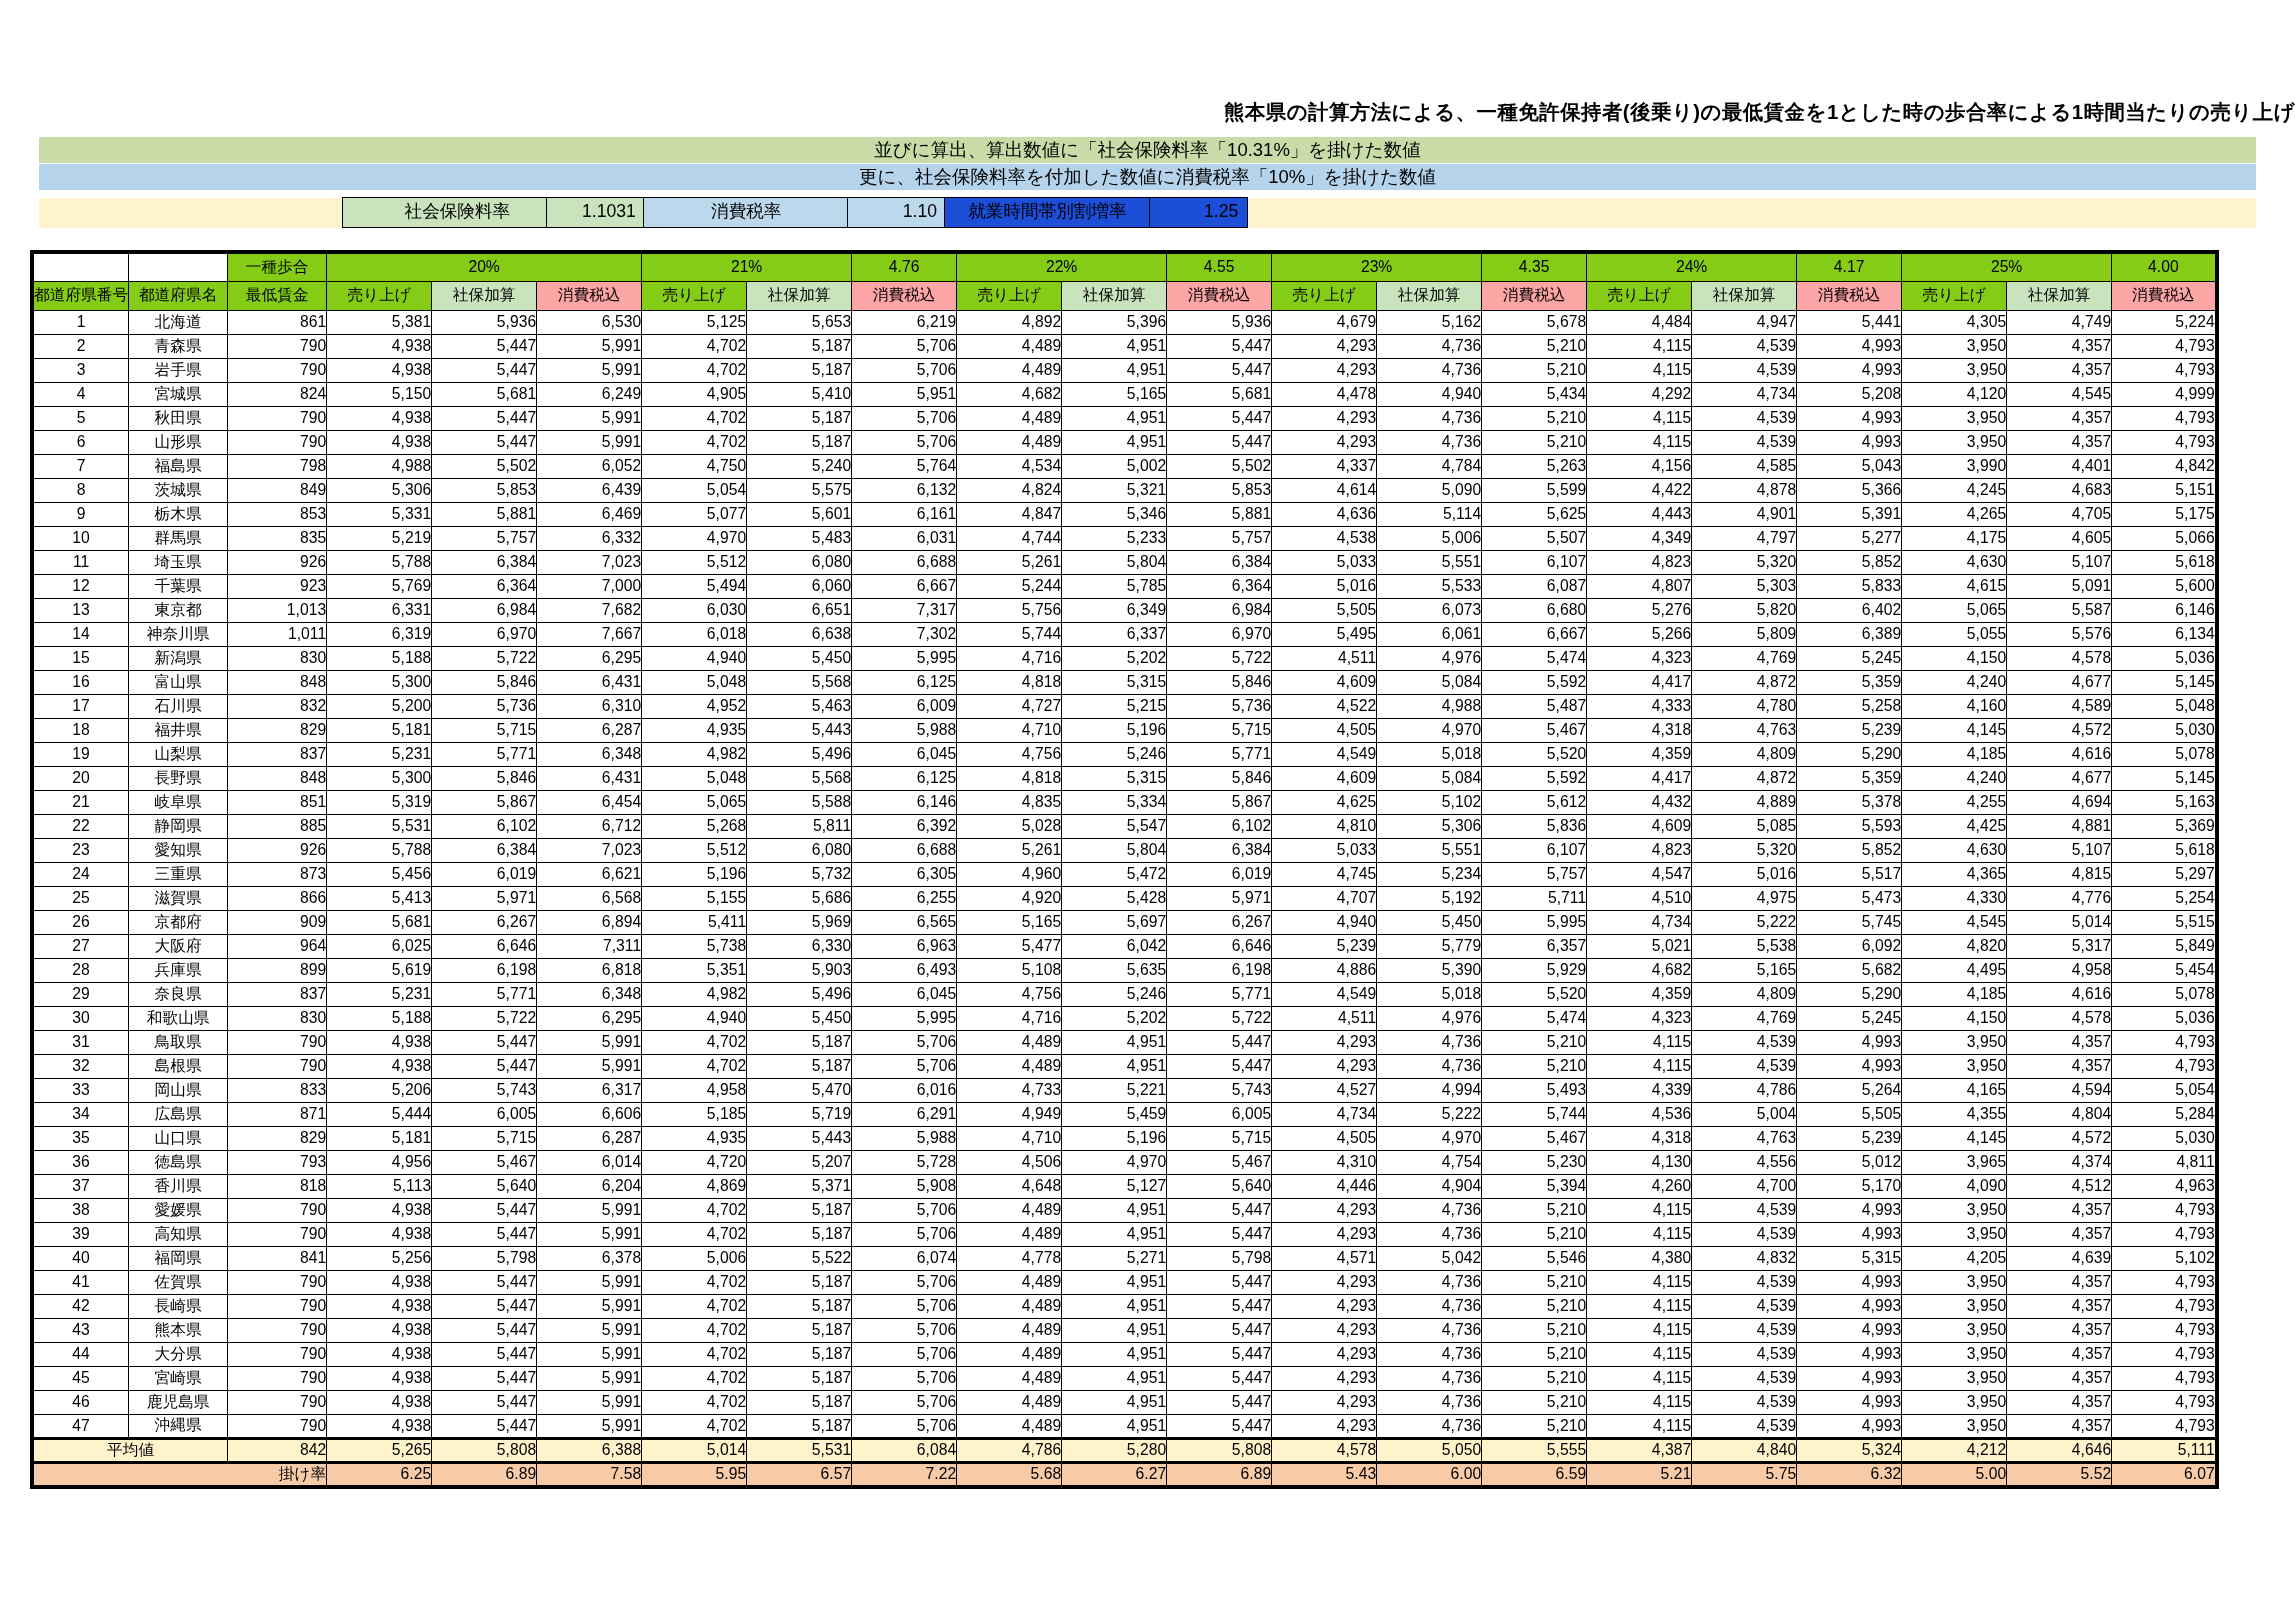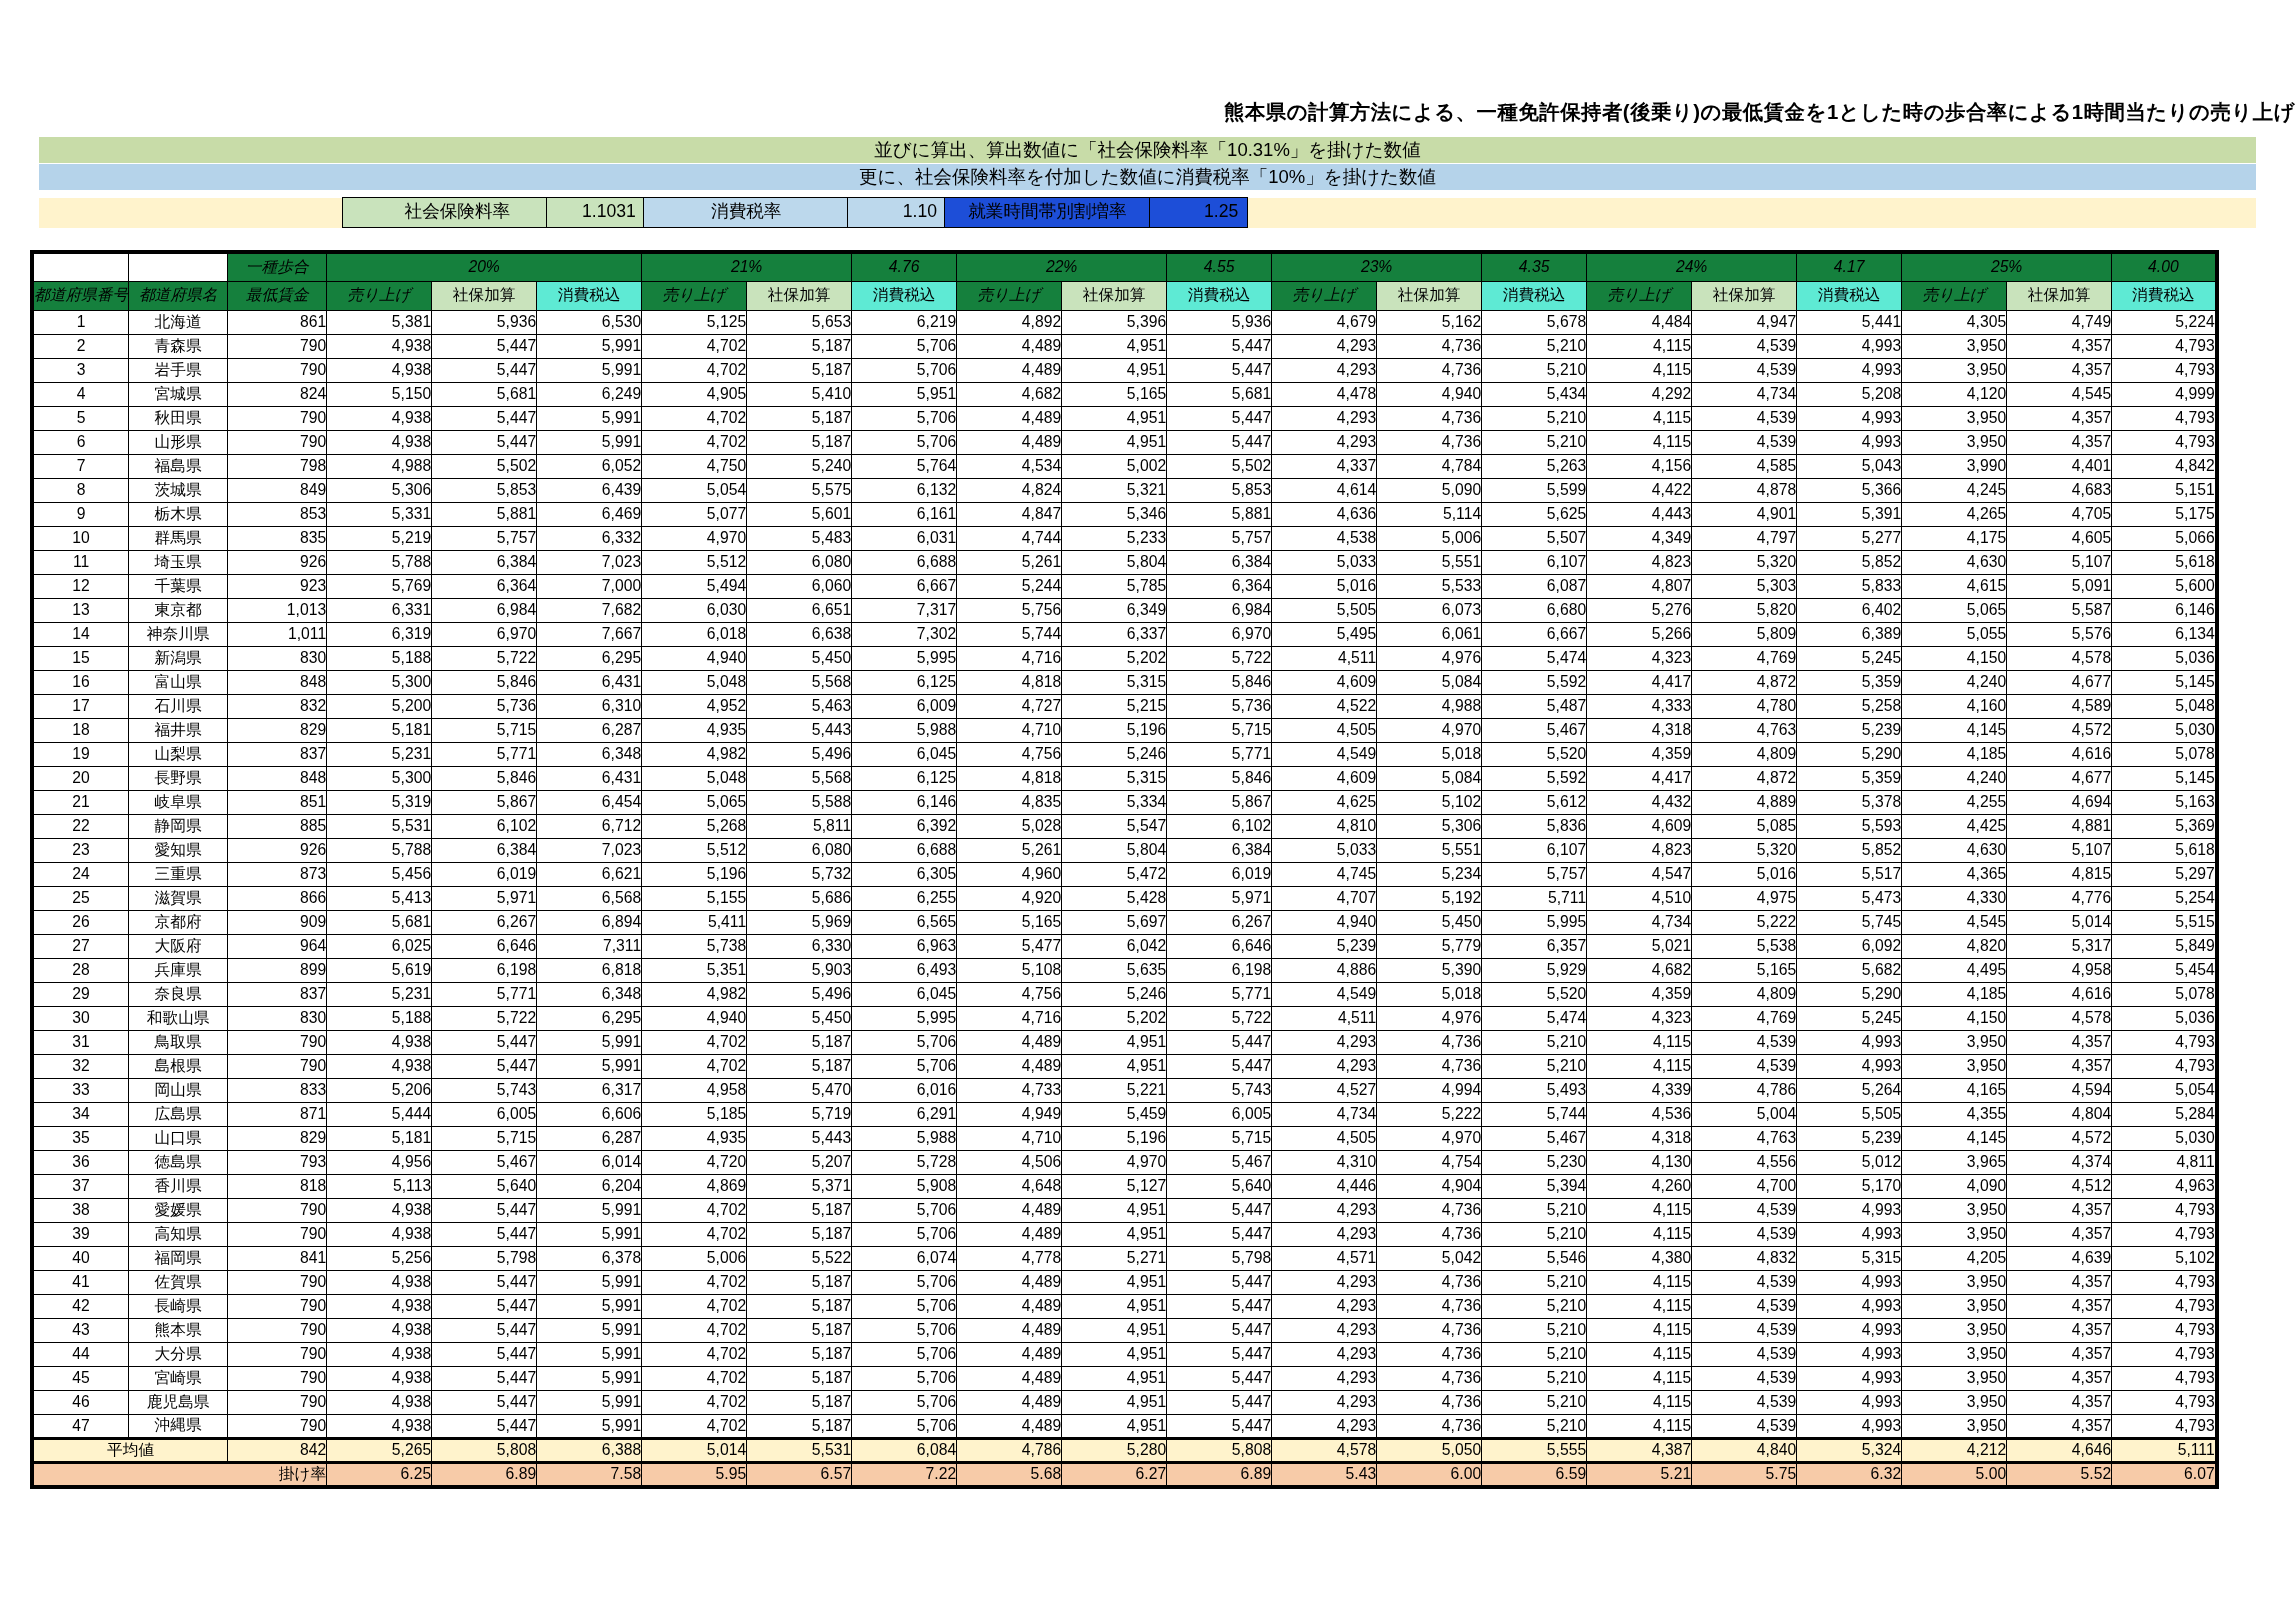--- a/index.html
+++ b/index.html
@@ -15,23 +15,23 @@
   .rc-green{background:#c9e3bc;padding-left:33px;}
   .rc-blue{background:#bcd8ec;}
   .rc-cream{background:#1d4ed8;}
   .rc.val{text-align:right;}
   .w-lab{width:206px;}
   .w-val{width:99px;}
   table.sheet{position:absolute;top:250px;left:30px;border-collapse:collapse;table-layout:fixed;border:4.2px solid #000;}
   .sheet th,.sheet td{box-sizing:border-box;border:1.4px solid #000;font-size:15.7px;font-weight:normal;white-space:nowrap;overflow:hidden;padding:0;}
   .sheet thead th{height:29px;}
   .sheet tbody td{height:24px;}
-  .cream{background:#15803d;font-style:italic;}
+  .cream{background:#84cc16;}
   .green{background:#c9e3bc;}
-  .blue{background:#5eead4;}
+  .blue{background:#fca5a5;}
   .wh{background:#fff;}
   .gl{border-left:3.2px solid #000;}
   .num{text-align:right;padding-right:12px;}
   .ctr{text-align:center;}
   tr.avg td{background:#fff3cc;border-top:3.2px solid #000;}
   tr.mul td{background:#f7cba8;border-top:3.2px solid #000;}
   tr.note td{background:#f7cba8;border-top:3.2px solid #000;height:38px;font-size:17.6px;}
 </style>
 </head>
 <body>

